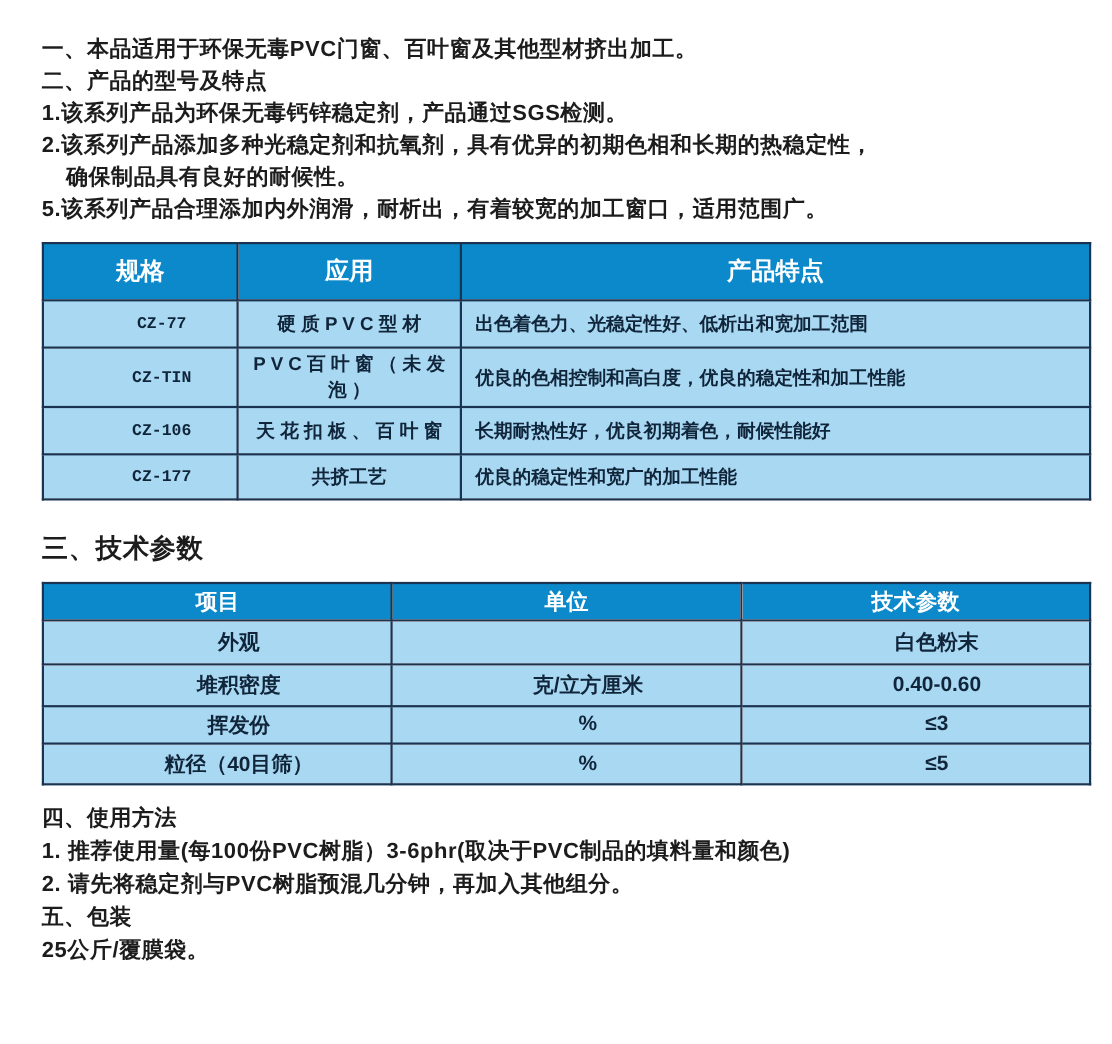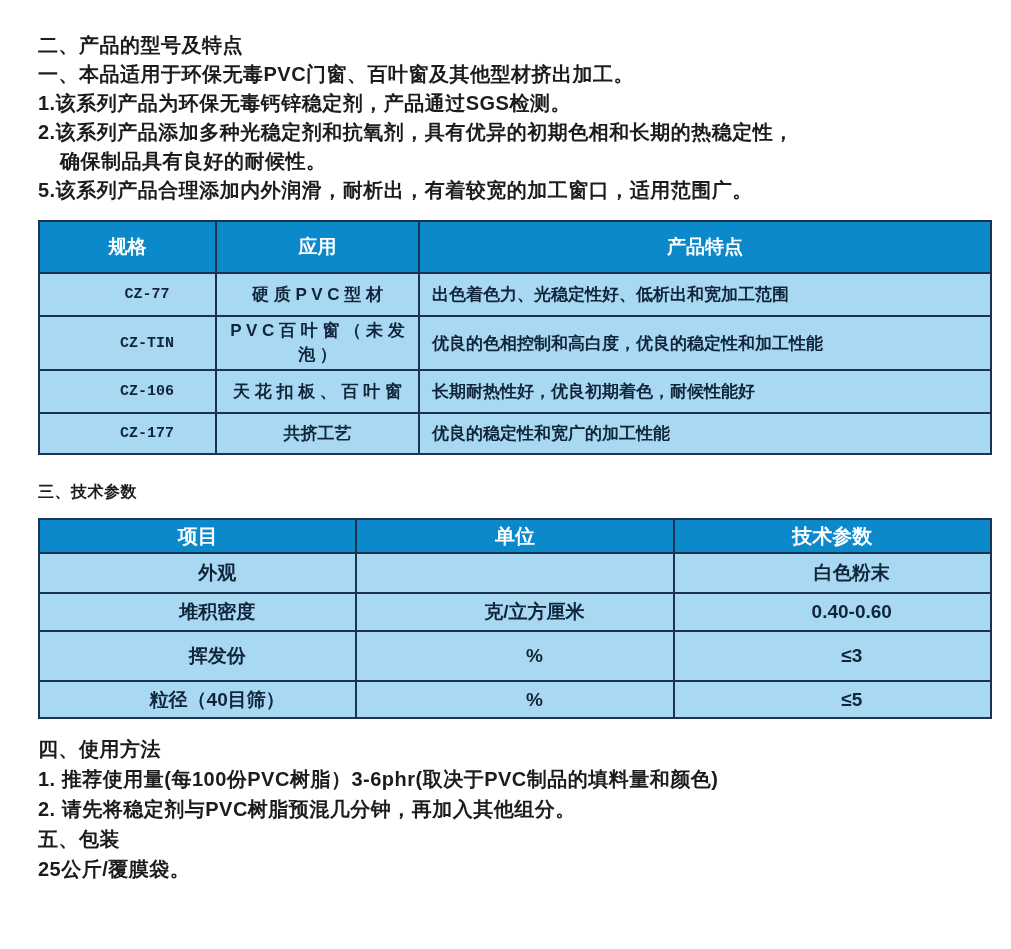--- a/index.html
+++ b/index.html
@@ -26,21 +26,21 @@
   
   table {
     border-collapse: collapse;
     width: 952px;
     table-layout: fixed;
   }
   th, td { border: 2px solid #1a3350; overflow: hidden; }
   th {
     background: #0c89cb;
     color: #ffffff;
-    font-size: 19px;
+    font-size: 22px;
     font-weight: 600;
     text-align: center;
   }
   td {
     background: #a9d8f3;
     font-weight: 600;
     color: #10253a;
     text-align: center;
     padding-left: 40px;
   }
@@ -57,44 +57,44 @@
   }
   .t1 td.app  { font-size: 17px; padding: 2px 8px; line-height: 24px; }
   .t1 td.feat { font-size: 17px; text-align: left; padding-left: 12px; }
   .r1 { height: 43px; }
   .r2 { height: 46px; }
   .r3 { height: 43px; }
   .r4 { height: 41px; }
 
   .section-title {
     margin: 27px 0 15px 0;
-    font-size: 16px;
+    font-size: 24px;
     font-weight: 600;
     letter-spacing: 0.5px;
   }
 
   .t2 th { height: 34px; font-size: 20px; }
   .t2 td { font-size: 19px; }
   .t2 .col-third { width: 317.3px; }
   .q1 { height: 40px; }
   .q2 { height: 38px; margin-top: 24px; }
-  .q3 { height: 50px; }
+  .q3 { height: 34px; }
   .q4 { height: 37px; }
 
   .outro { margin-top: 15px; }
   .outro .textline { line-height: 30px; }
 </style>
 </head>
 <body>
 
 <div class="content">
 
   <div class="intro">
+    <p class="textline">一、本品适用于环保无毒PVC门窗、百叶窗及其他型材挤出加工。</p>
     <p class="textline">二、产品的型号及特点</p>
-    <p class="textline">一、本品适用于环保无毒PVC门窗、百叶窗及其他型材挤出加工。</p>
     <p class="textline">1.该系列产品为环保无毒钙锌稳定剂，产品通过SGS检测。</p>
     <p class="textline">2.该系列产品添加多种光稳定剂和抗氧剂，具有优异的初期色相和长期的热稳定性，</p>
     <p class="textline indent">确保制品具有良好的耐候性。</p>
     <p class="textline">5.该系列产品合理添加内外润滑，耐析出，有着较宽的加工窗口，适用范围广。</p>
   </div>
 
   <table class="t1">
     <colgroup>
       <col class="col-spec">
         <col class="col-app">

